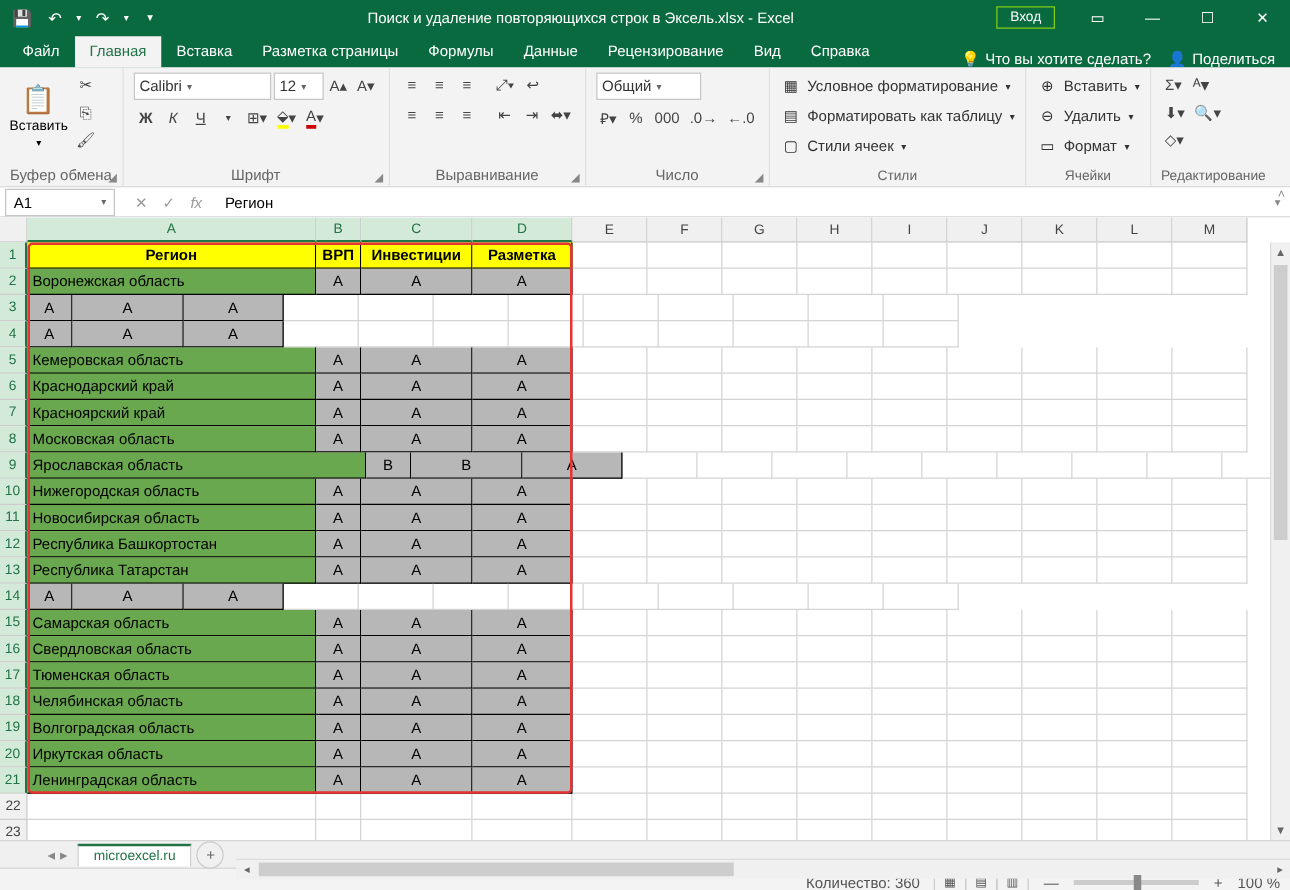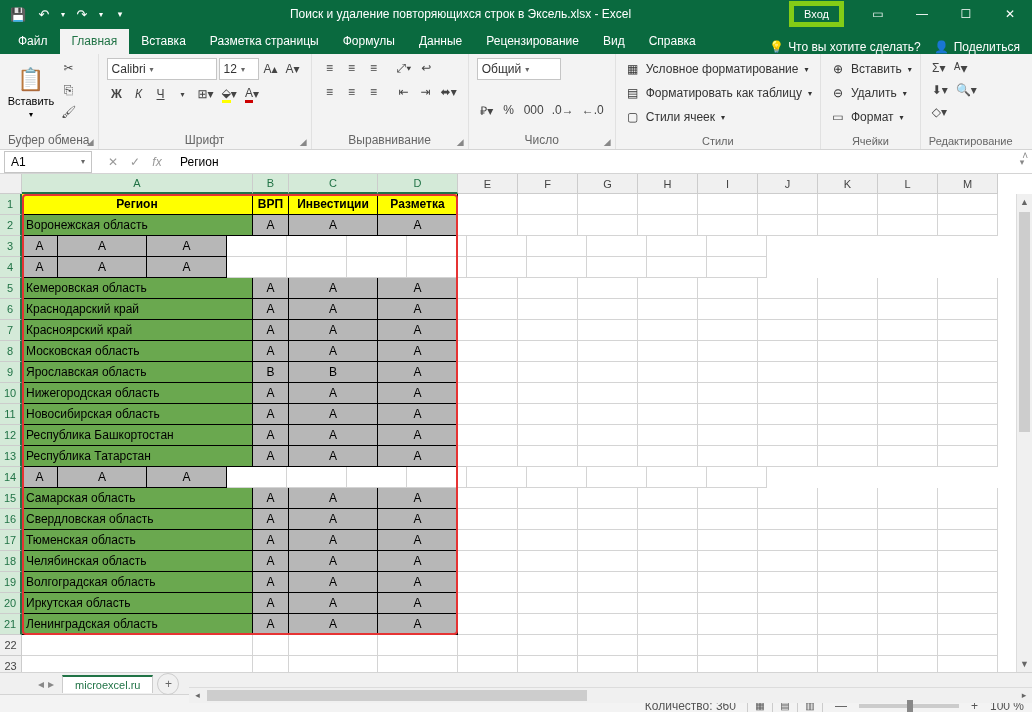--- a/index.html
+++ b/index.html
@@ -2,21 +2,21 @@
 <html><head>
 <meta charset="utf-8">
 <style>
 *{box-sizing:border-box;margin:0;padding:0;font-family:"Segoe UI",Arial,sans-serif;font-size:12px;user-select:none}
 body{background:#fff;width:1032px;height:712px;overflow:hidden;position:relative}
 .titlebar{height:28px;background:#0a6a3f;display:flex;align-items:center;color:#fff}
 .qat{display:flex;align-items:center;padding-left:6px;gap:2px}
 .qat .qbtn{width:24px;height:24px;display:flex;align-items:center;justify-content:center;color:#fff;font-size:13px}
 .title{flex:1;text-align:center;font-size:12px;color:#fff}
 .winbtns{display:flex;align-items:center;gap:0}
-.signin{border:5px solid #84cc16;padding:2px 10px;margin-right:12px;font-size:11px}
+.signin{border:1px solid #84cc16;padding:2px 10px;margin-right:12px;font-size:11px}
 .wbtn{width:44px;height:28px;display:flex;align-items:center;justify-content:center;color:#fff}
 .tabs{height:26px;background:#0a6a3f;display:flex;align-items:flex-end;padding-left:6px;color:#fff}
 .tab{padding:5px 12px 6px;font-size:12px;color:#fff;cursor:default}
 .tab.active{background:#f3f3f3;color:#217346}
 .tabs .spacer{flex:1}
 .tabs .right{display:flex;align-items:center;gap:14px;padding-right:12px}
 .tabs .right span{display:flex;align-items:center;gap:4px;font-size:12px}
 .ribbon{height:96px;background:#f3f3f3;border-bottom:1px solid #d4d4d4;display:flex}
 .group{border-right:1px solid #e1e1e1;padding:4px 8px 2px;display:flex;flex-direction:column;justify-content:space-between;position:relative}
 .group-body{display:flex;gap:4px;align-items:flex-start;flex:1}
@@ -181,21 +181,21 @@
           <span class="smbtn">⇥</span>
           <span class="smbtn">⬌▾</span>
         </div>
       </div>
     </div>
     <div class="group-label"><span>Выравнивание</span><span class="dlg">◢</span></div>
   </div>
 
   <div class="group">
     <div class="group-body">
-      <div class="col" style="gap:20px">
+      <div class="col" style="gap:4px">
         <div class="combo" style="width:84px">
             <span>Общий</span>
             <span class="dd">▾</span>
           </div>
         <div class="row">
           <span class="smbtn">₽▾</span>
           <span class="smbtn">%</span>
           <span class="smbtn">000</span>
           <span class="smbtn">.0→</span>
           <span class="smbtn">←.0</span>
@@ -441,21 +441,21 @@
         <div class="cell" style="width: 60px;"></div>
         <div class="cell" style="width: 60px;"></div>
         <div class="cell" style="width: 60px;"></div>
         <div class="cell" style="width: 60px;"></div>
         <div class="cell" style="width: 60px;"></div>
         <div class="cell" style="width: 60px;"></div>
         <div class="cell" style="width: 60px;"></div>
         <div class="cell" style="width: 60px;"></div>
       </div>
       <div class="crow">
-        <div class="cell region-cell" style="width: 231px;">Ярославская область</div>
+        <div class="cell region-cell" style="width: 271px;">Ярославская область</div>
         <div class="cell data-cell" style="width: 36px;">B</div>
         <div class="cell data-cell" style="width: 89px;">B</div>
         <div class="cell data-cell" style="width: 80px;">A</div>
         <div class="cell" style="width: 60px;"></div>
         <div class="cell" style="width: 60px;"></div>
         <div class="cell" style="width: 60px;"></div>
         <div class="cell" style="width: 60px;"></div>
         <div class="cell" style="width: 60px;"></div>
         <div class="cell" style="width: 60px;"></div>
         <div class="cell" style="width: 60px;"></div>

